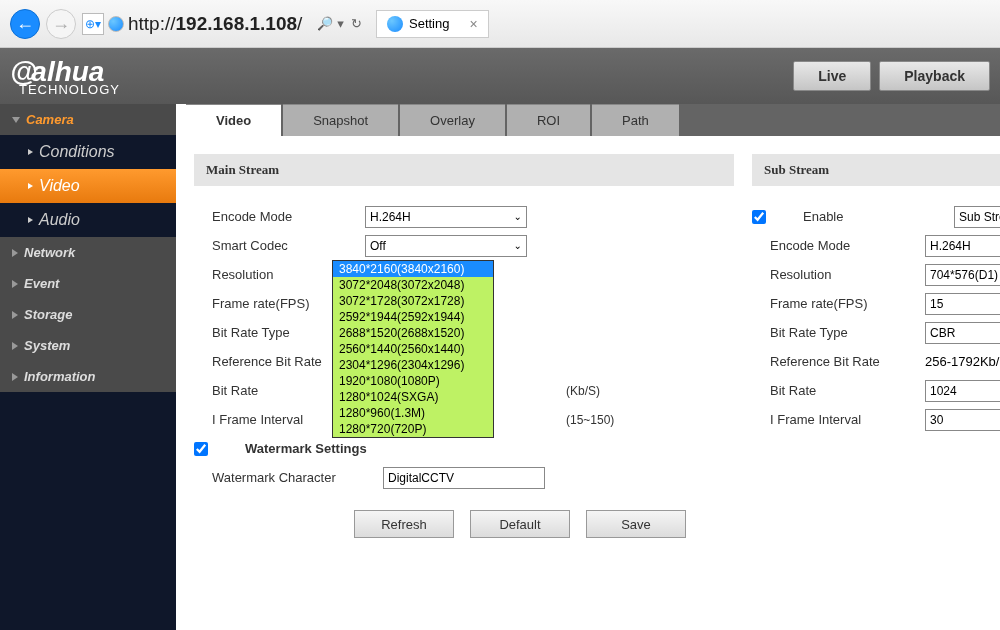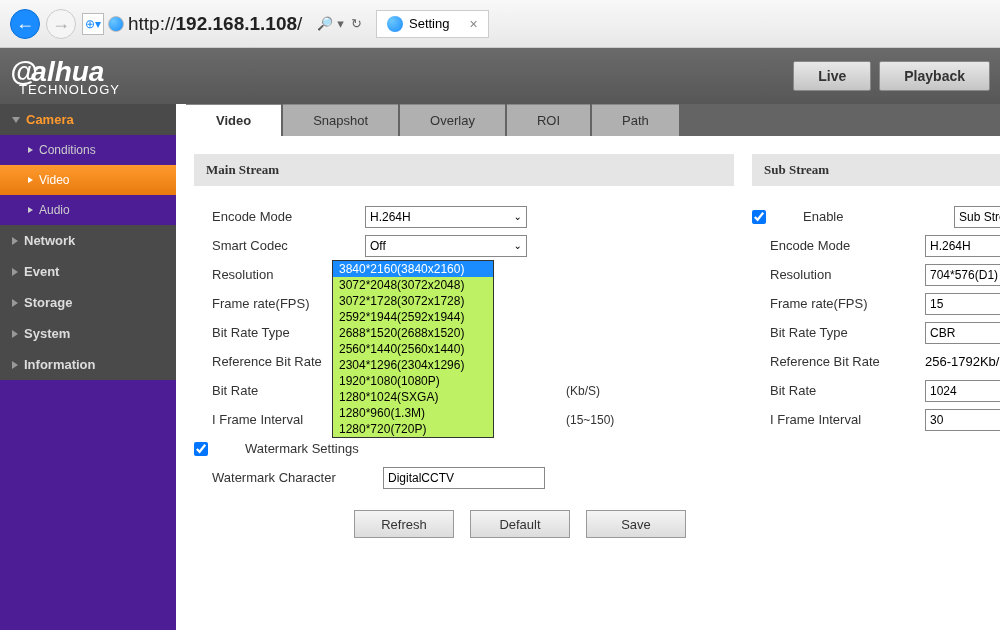--- a/index.html
+++ b/index.html
@@ -21,45 +21,45 @@
 
 
 .header { height: 56px; background: linear-gradient(#6a6a6a, #575757); display: flex; align-items: center; padding: 0 10px; justify-content: space-between; }
 .logo { color: #fff; font-size: 28px; font-style: italic; font-weight: bold; display: flex; align-items: center; gap: 3px; }
 .logo-sub { font-size: 13px; font-style: normal; font-weight: normal; letter-spacing: 1px; display: block; margin-left: 9px; margin-top: -6px; }
 .hdr-btns { display: flex; gap: 8px; align-items: center; }
 .hdr-btn { background: linear-gradient(#e8e8e8, #c5c5c5); border: 1px solid #888; padding: 6px 24px; font-size: 14px; font-weight: bold; color: #333; border-radius: 2px; }
 
 
 .main { display: flex; height: calc(100vh - 104px); background: #fff; }
-.sidebar { width: 176px; background: #4c1d95; color: #ccc; flex-shrink: 0; }
+.sidebar { width: 176px; background: #0f172a; color: #ccc; flex-shrink: 0; font-style: italic; }
 .side-item { padding: 8px 12px; display: flex; align-items: center; gap: 6px; cursor: pointer; }
 .side-item.cat { font-weight: bold; color: #ddd; background: #4a4a4a; }
 .side-item.cat.active { color: #ff9a2e; }
-.side-item.sub { padding-left: 28px; font-size: 12px; }
+.side-item.sub { padding-left: 28px; font-size: 16px; }
 .side-item.sub.active { background: linear-gradient(#ff9a2e, #e87a0e); color: #fff; }
 .tri { width: 0; height: 0; display: inline-block; }
 .tri-down { border-left: 4px solid transparent; border-right: 4px solid transparent; border-top: 6px solid #999; }
 .tri-right { border-top: 4px solid transparent; border-bottom: 4px solid transparent; border-left: 6px solid #999; }
 .tri-right-sm { border-top: 3px solid transparent; border-bottom: 3px solid transparent; border-left: 5px solid currentColor; }
 
 .content { flex: 1; background: #fff; padding: 0; }
 .tabs { display: flex; background: #646464; height: 32px; margin-left: 10px; }
 .tab-item { padding: 8px 30px; background: #b0b0b0; color: #333; font-size: 13px; margin-right: 2px; cursor: pointer; border-top: 1px solid #888; }
 .tab-item.active { background: #fff; font-weight: bold; }
 
 .panel-area { padding: 18px 18px 18px 18px; display: flex; gap: 18px; }
 .col { }
 .col-main { width: 540px; }
 .col-sub { flex: 1; }
 .section-title { background: #e5e5e5; padding: 8px 12px; font-weight: bold; font-size: 13px; color: #333; margin-bottom: 16px; font-family: Liberation Serif, serif; }
 .form-rows { padding-left: 18px; }
 .row { display: flex; align-items: center; height: 29px; position: relative; gap: 33px; }
 .row .lbl { width: 120px; color: #333; font-size: 13px; }
-.row .lbl.indent-chk { width: auto; margin-left: 4px; }
+.row .lbl.indent-chk { width: auto; margin-left: 4px; font-weight: bold; }
 .row.check-row { margin-left: -18px; }
 .row .ctrl { width: 162px; height: 22px; border: 1px solid #888; background: #fff; font-size: 12px; padding: 2px 4px; display: flex; align-items: center; justify-content: space-between; }
 .row .ctrl.input { display: block; }
 .row .unit { margin-left: 6px; font-size: 12px; color: #333; }
 .chevron { font-size: 10px; }
 .chk { width: 14px; height: 14px; }
 
 
 .dropdown-list { position: absolute; left: 138px; top: 0px; width: 162px; background: #bef264; border: 1px solid #333; z-index: 10; font-size: 12px; }
 .dropdown-list .opt { padding: 1px 6px; white-space: nowrap; }

